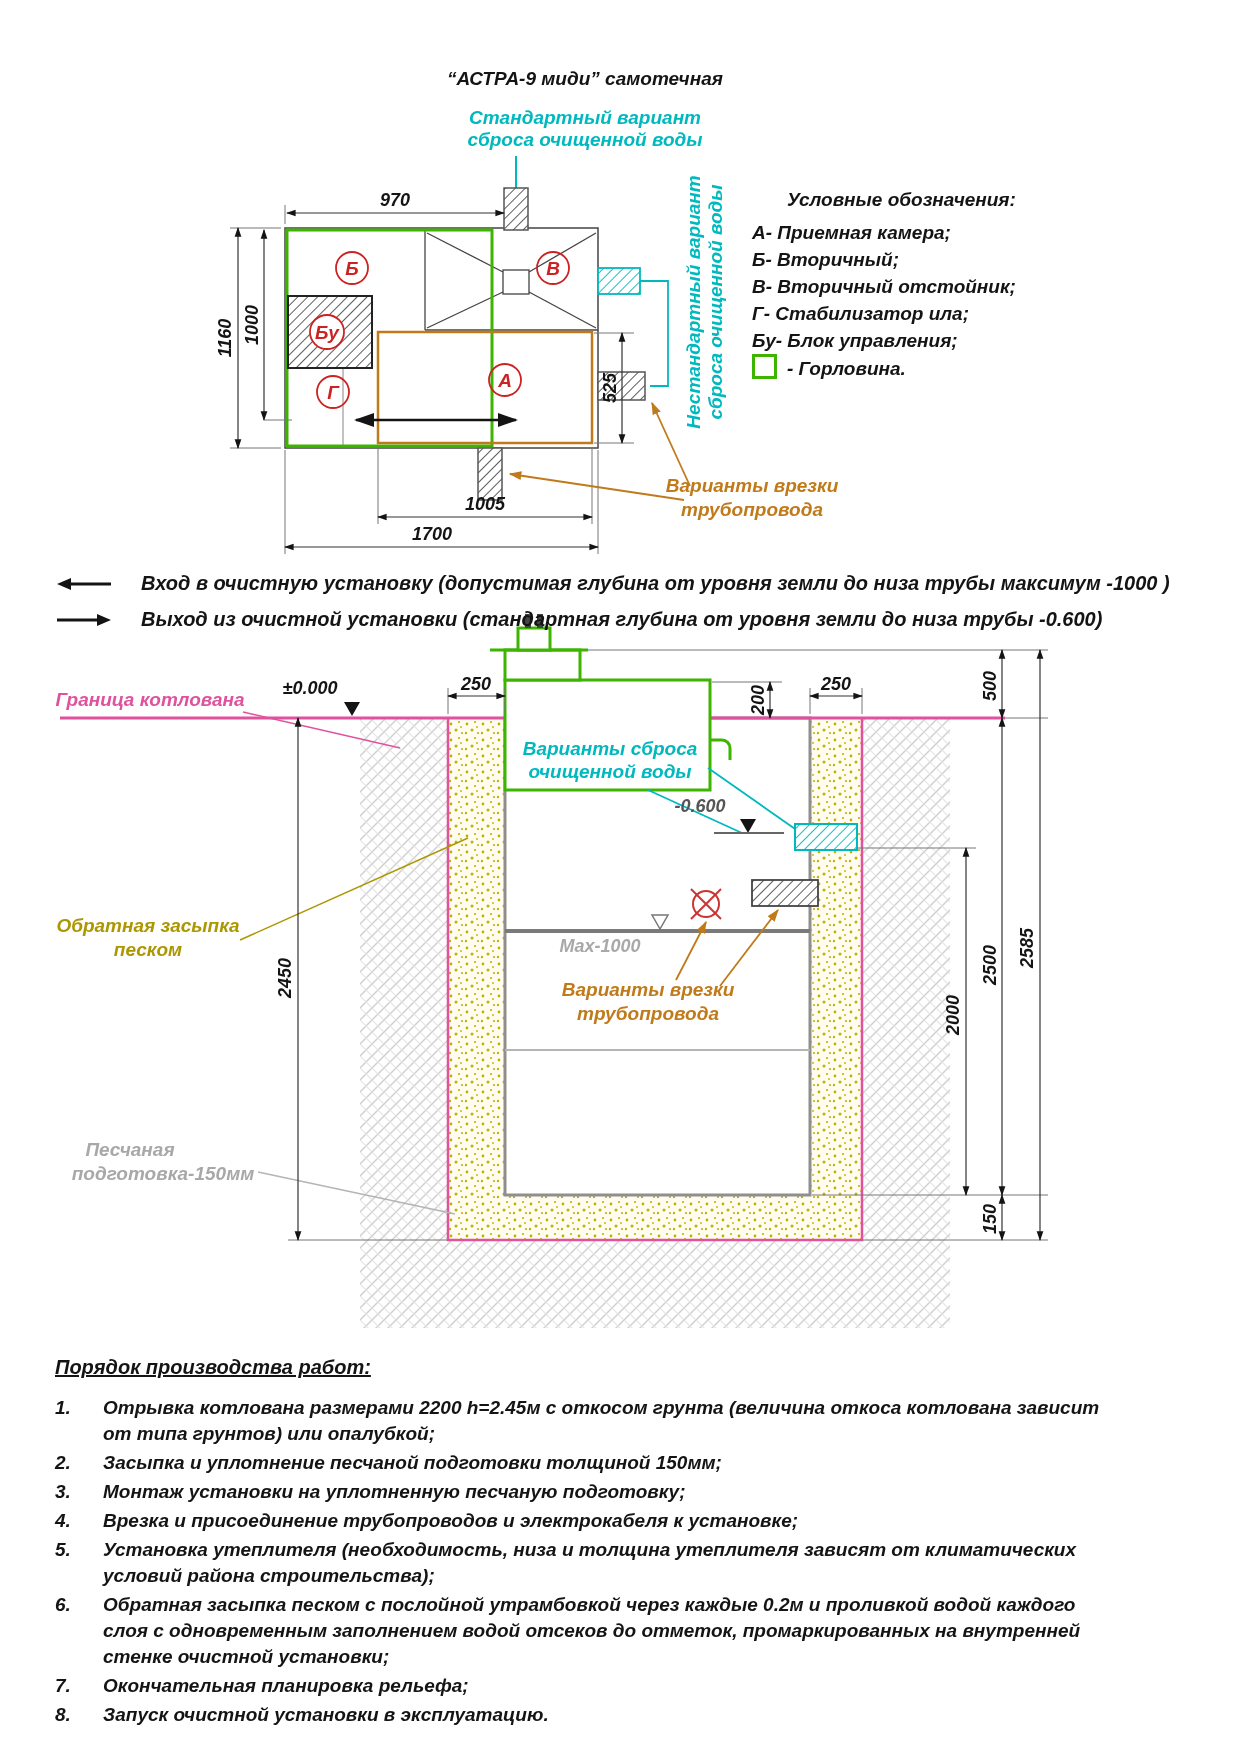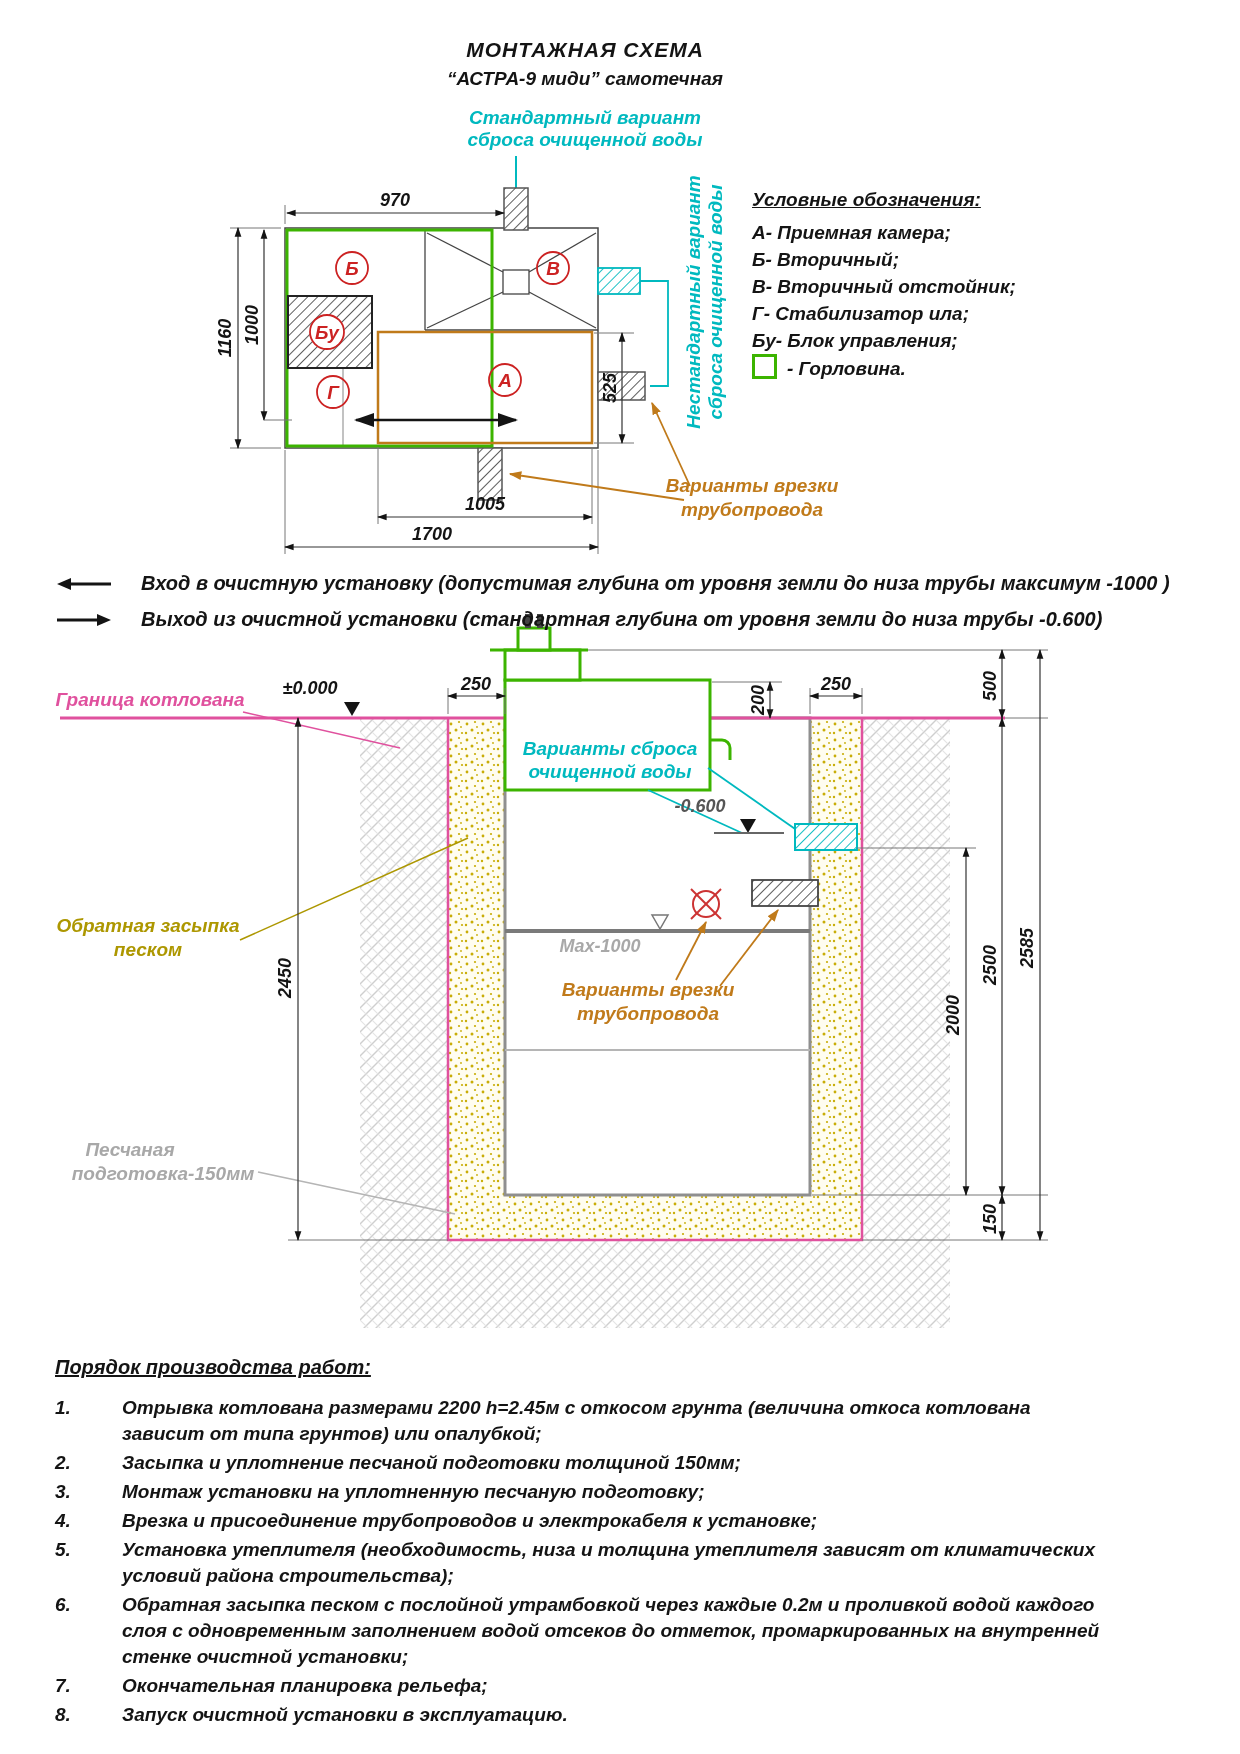--- a/index.html
+++ b/index.html
@@ -2,43 +2,42 @@
 <html><head>
 <meta charset="utf-8">
 <style>
   html,body{margin:0;padding:0;background:#fff;}
   .page{position:relative;width:1240px;height:1754px;background:#fff;overflow:hidden;
         font-family:"Liberation Sans",sans-serif;color:#141414;}
   .abs{position:absolute;}
   .title{left:0;top:38px;width:1170px;text-align:center;font-size:21px;font-weight:700;font-style:italic;letter-spacing:1px;}
   .subtitle{left:0;top:68px;width:1170px;text-align:center;font-size:19px;font-weight:700;font-style:italic;}
   .legend{left:752px;top:186px;font-size:19px;font-weight:700;font-style:italic;line-height:27px;}
-  .legend-heading{text-decoration:underline;margin-bottom:6px;}
+  .legend-heading{margin-bottom:6px;text-align:right;}
   .neck-square{display:inline-block;width:19px;height:19px;border:3px solid #3cb400;margin-right:10px;vertical-align:-4px;}
   .flow-note{left:55px;display:flex;align-items:center;gap:28px;font-size:20px;font-weight:700;font-style:italic;white-space:nowrap;}
   .worklist{left:55px;top:1356px;width:1045px;font-size:19px;font-weight:700;font-style:italic;}
   .work-heading{text-decoration:underline;margin-bottom:16px;font-size:20px;}
   .work-item{display:flex;margin-bottom:3px;line-height:26px;}
   .work-num{width:48px;flex:0 0 48px;}
-  .work-text{flex:1;margin-left:19px;}
+  .work-text{flex:1;}
   svg text{text-anchor:middle;}
   .t-dim{font:italic 700 18px "Liberation Sans",sans-serif;fill:#141414;}
   .t-letter{font:italic 700 19px "Liberation Sans",sans-serif;fill:#cc2222;}
   .t-lab{font:italic 700 19px "Liberation Sans",sans-serif;}
   .c{fill:#00b9bf;}.o{fill:#c07a1a;}.ol{fill:#ad9700;}.m{fill:#e0519e;}.gr{fill:#a8a8a8;}.dg{fill:#555;}
   .ext{stroke:#777;stroke-width:1;}
   .dimln{stroke:#333;stroke-width:1.2;}
   .thin{stroke:#444;stroke-width:1.3;fill:none;}
 </style>
 </head>
 <body>
 
 <div class="page">
 
-  <div class="abs title">МОНТАЖНАЯ СХЕМА</div>
   <div class="abs subtitle">“АСТРА-9 миди” самотечная</div>
 
   <svg class="abs" style="left:0;top:0" width="1240" height="1340" viewBox="0 0 1240 1340">
     <defs>
       <pattern id="hatchDark" width="7" height="7" patternUnits="userSpaceOnUse" patternTransform="rotate(45)">
         <rect width="7" height="7" fill="#fff"></rect>
           <line x1="0" y1="0" x2="0" y2="7" stroke="#333" stroke-width="1.6"></line>
       </pattern>
       <pattern id="hatchCyan" width="7" height="7" patternUnits="userSpaceOnUse" patternTransform="rotate(45)">
         <rect width="7" height="7" fill="#fff"></rect>

